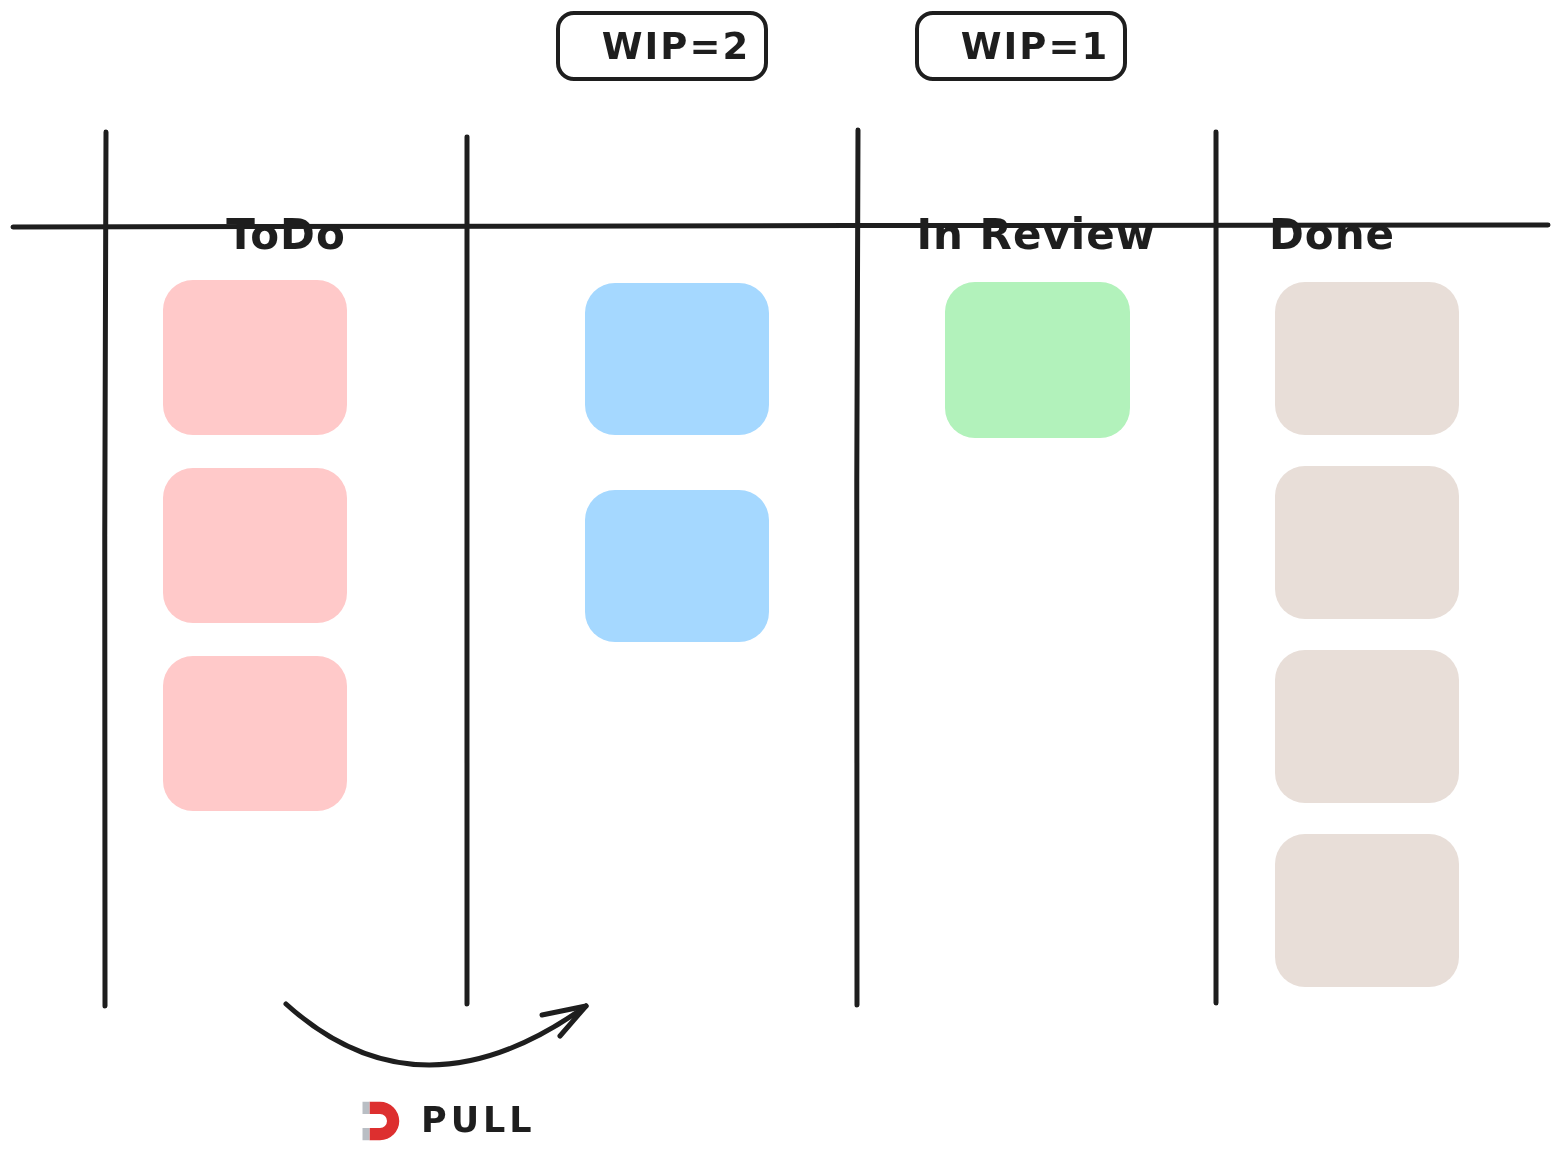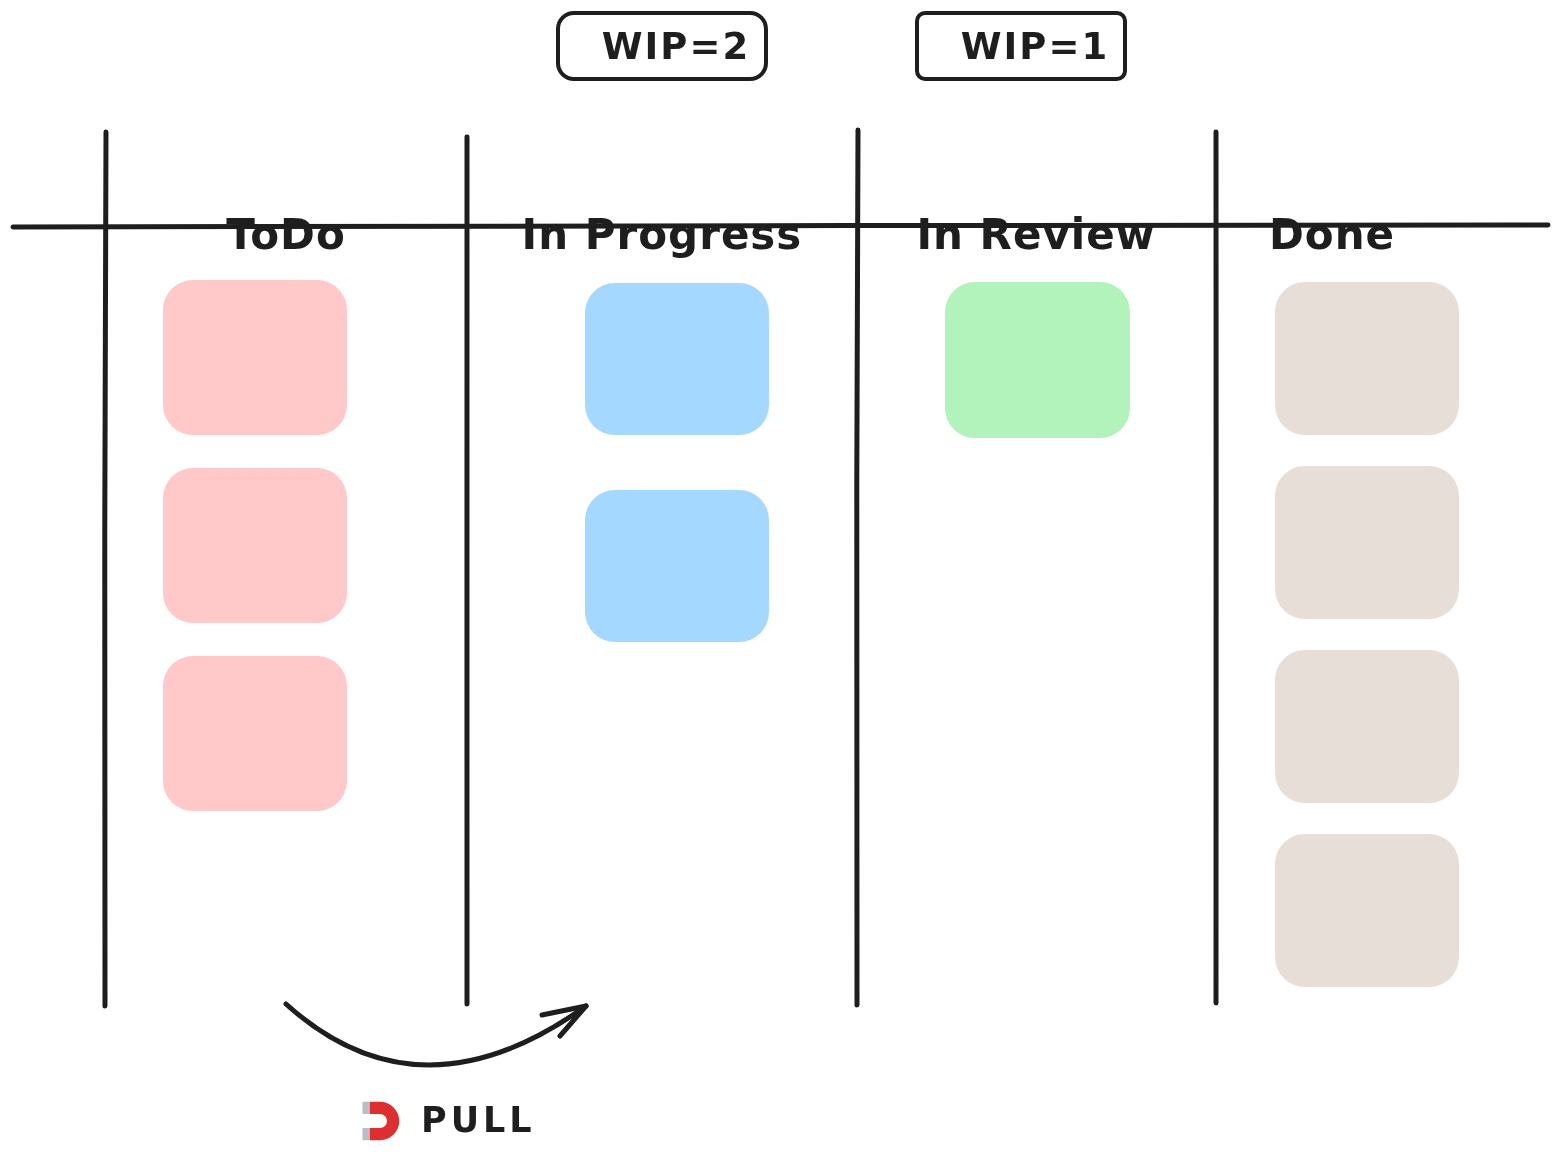--- a/index.html
+++ b/index.html
@@ -28,21 +28,21 @@
     display: flex;
     align-items: center;
     justify-content: center;
     font-size: 37px;
     font-weight: 600;
     letter-spacing: 2px;
     background: #ffffff;
     padding-left: 28px;
   }
   .badge-wip2 { left: 556px; }
-  .badge-wip1 { left: 915px; border-radius: 10px; }
+  .badge-wip1 { left: 915px; }
   .col-header {
     position: absolute;
     top: 158px;
     height: 56px;
     display: flex;
     align-items: center;
     justify-content: center;
     font-size: 42px;
     font-weight: 600;
     letter-spacing: 1px;
@@ -107,21 +107,20 @@
   </svg>
 
   <div class="wip-badge badge-wip2">
     <span>WIP=2</span>
   </div>
   <div class="wip-badge badge-wip1">
     <span>WIP=1</span>
   </div>
 
   <div class="col-header hdr-todo">ToDo</div>
-  <div class="col-header hdr-inprogress">In Progress</div>
   <div class="col-header hdr-done">Done</div>
   <div class="col-header hdr-inreview">In Review</div>
 
   <div class="col-cards cards-todo">
       <div class="card" style="background: rgb(255, 201, 201);"></div>
       <div class="card" style="background: rgb(255, 201, 201);"></div>
       <div class="card" style="background: rgb(255, 201, 201);"></div>
     </div>
   <div class="col-cards cards-inprogress">
       <div class="card" style="background: rgb(165, 216, 255);"></div>

